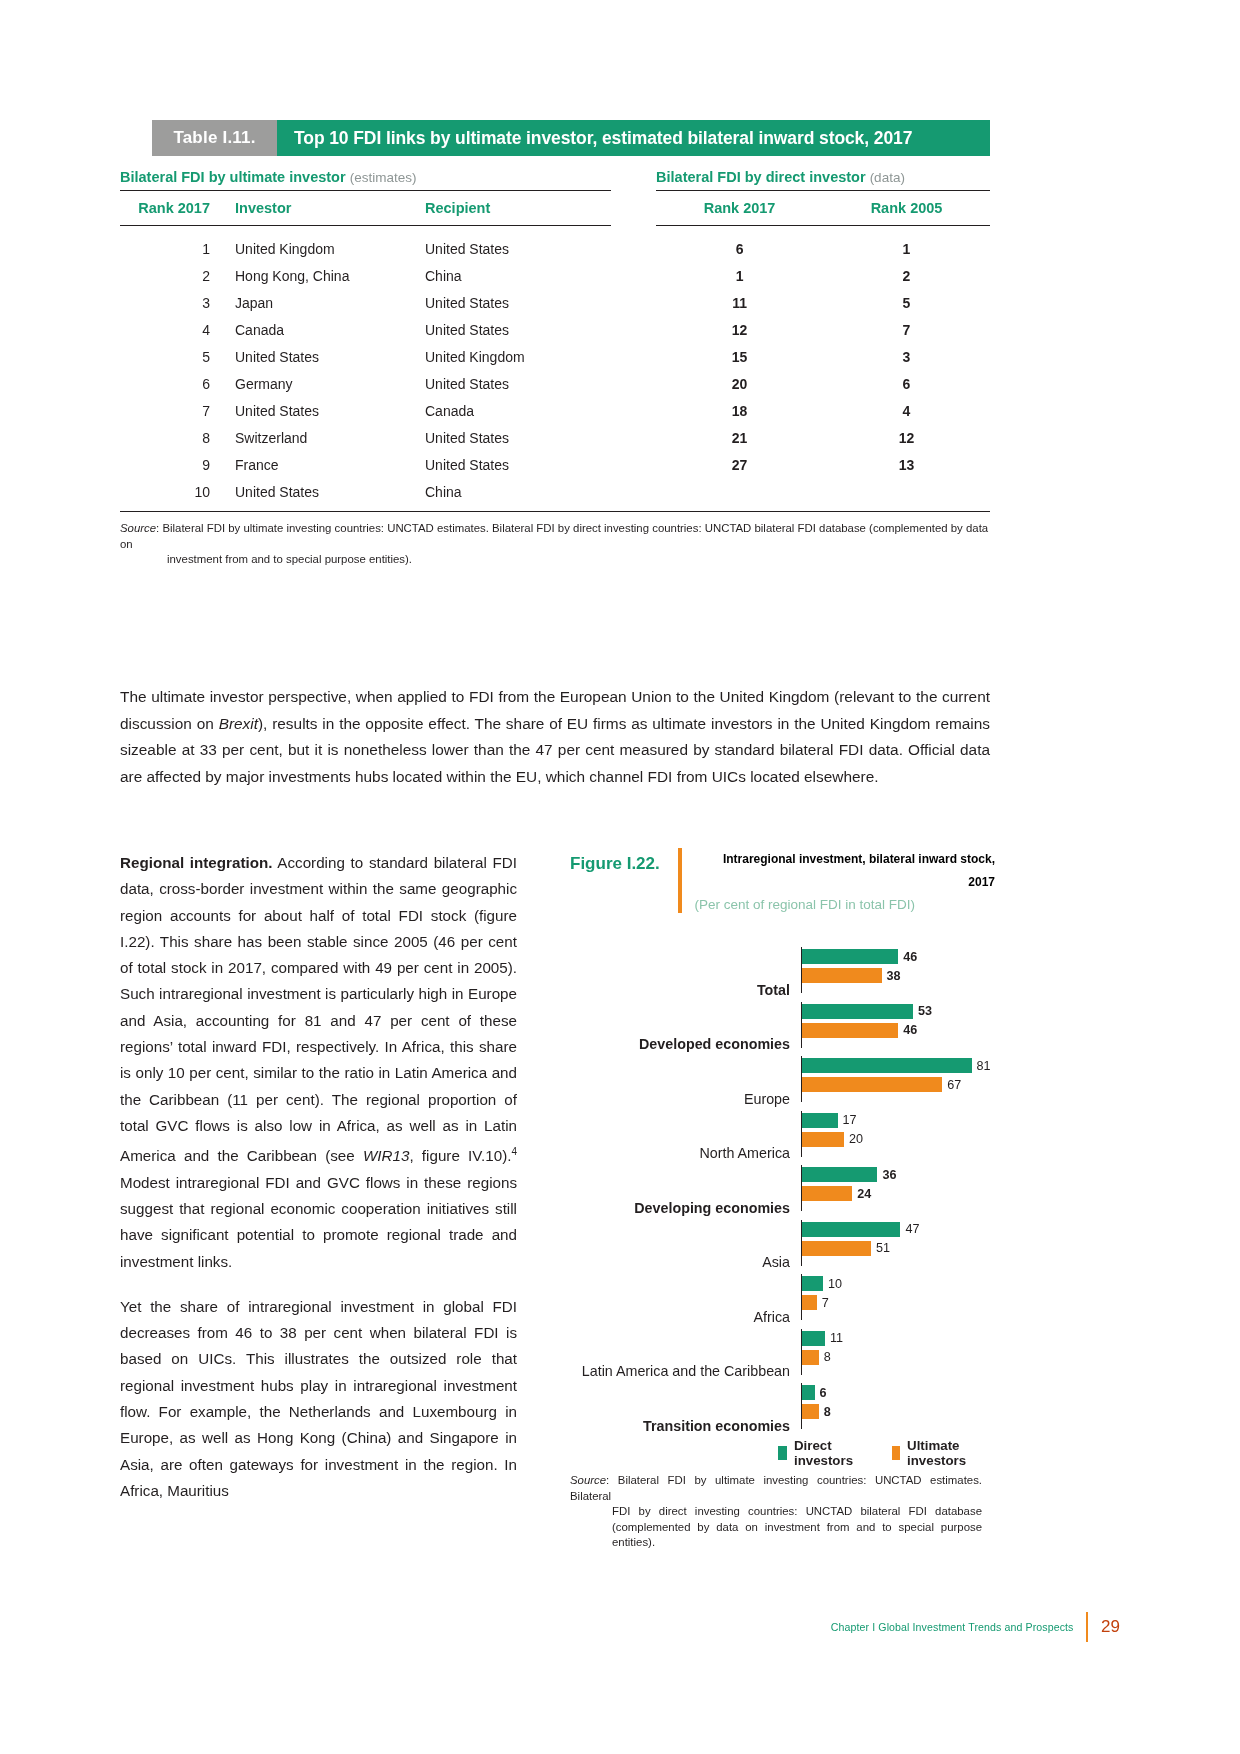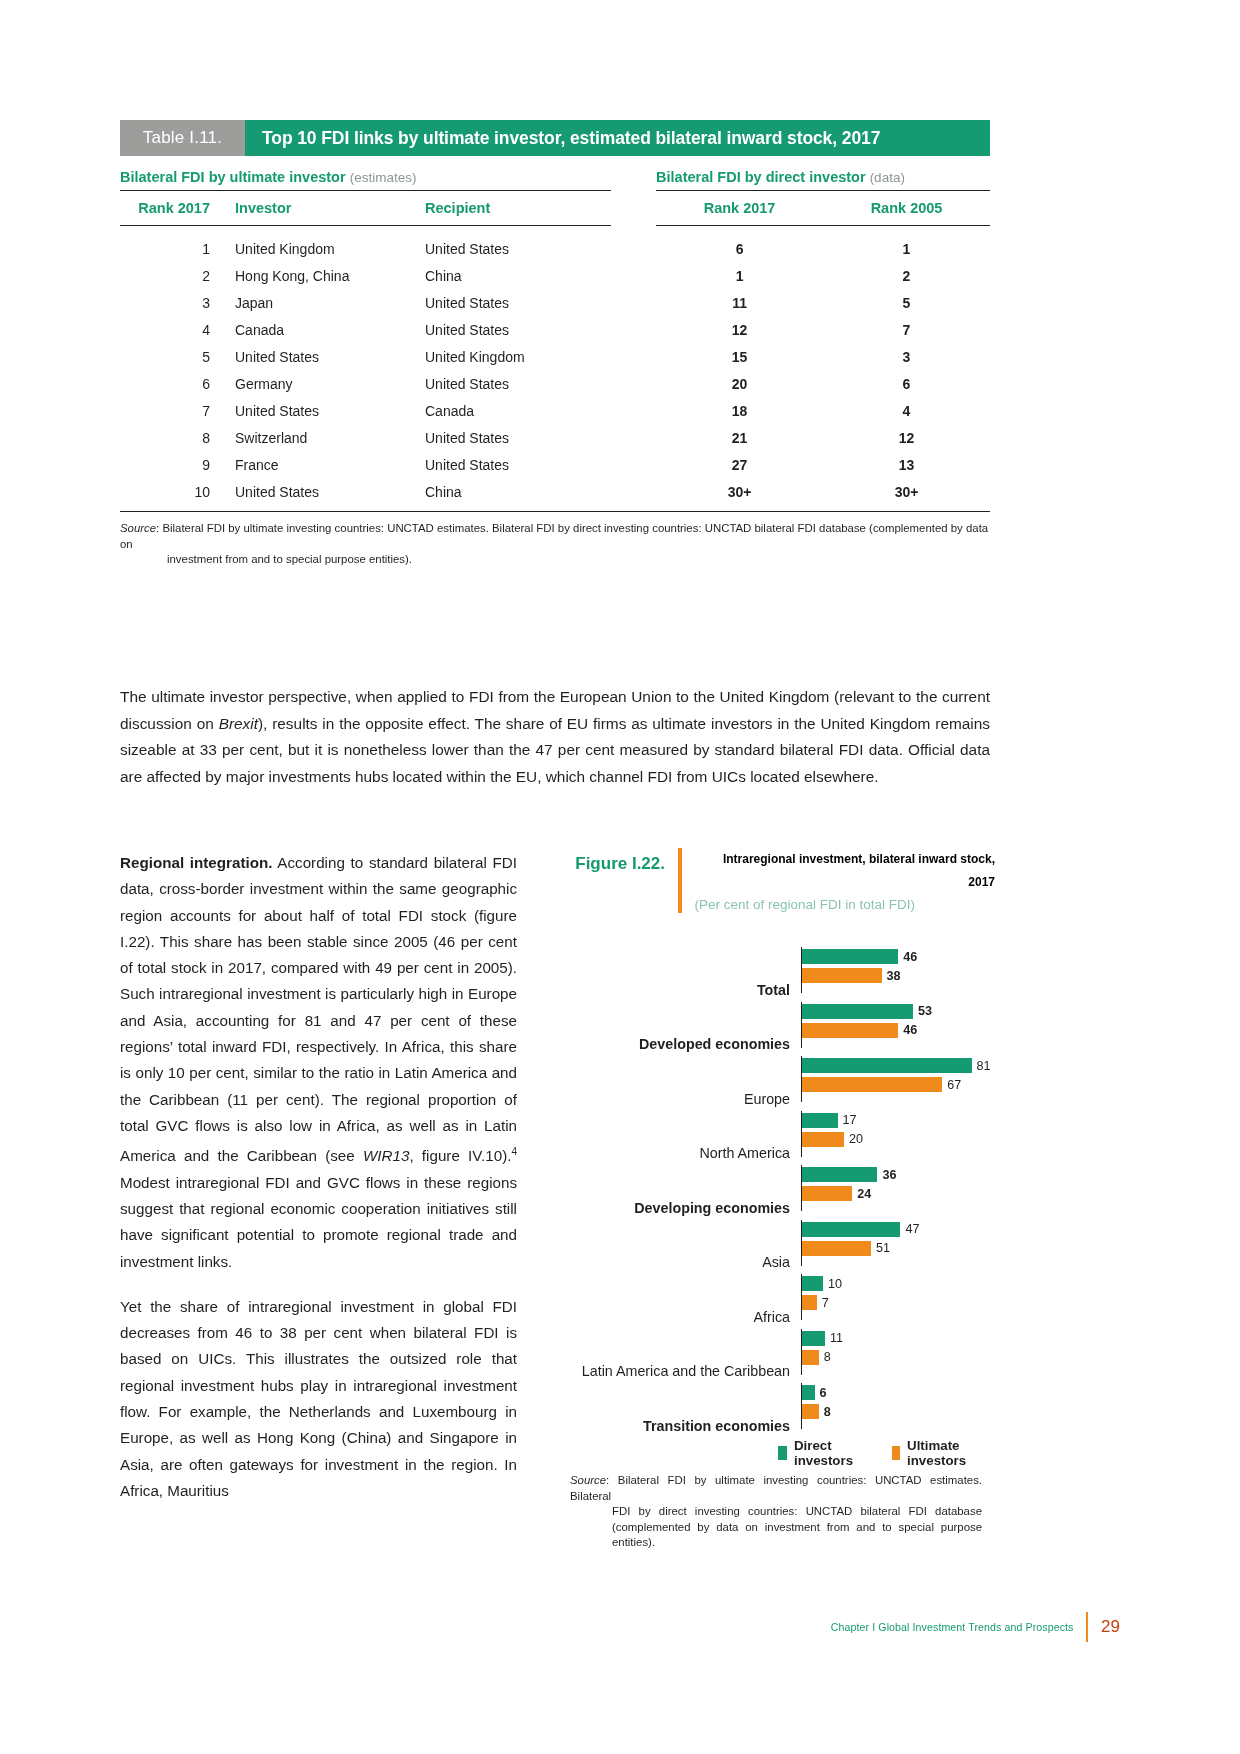--- a/index.html
+++ b/index.html
@@ -11,23 +11,24 @@
     position:relative;
     overflow:hidden;
   }
   .page{position:absolute;left:0;top:0;width:1240px;height:1754px;}
 
   
   .table-block{position:absolute;left:120px;top:120px;width:870px;}
   .tbl-header{display:flex;height:36px;}
   .tbl-tag{
     width:125px;background:#9d9d9c;color:#ffffff;
-    font-weight:normal;font-size:17px;
+    font-weight:bold;font-size:17px;
     display:flex;align-items:center;justify-content:center;
     letter-spacing:.2px;
+    margin-left:32px;
   }
   .tbl-title{
     flex:1;background:#159a71;color:#ffffff;
     font-weight:bold;font-size:17.5px;
     display:flex;align-items:center;padding-left:17px;
     letter-spacing:-.1px;
   }
   .tbl-cols{display:flex;margin-top:13px;}
   .col-left{width:500px;}
   .col-right{width:340px;margin-left:45px;}
@@ -74,21 +75,21 @@
   .col-text p{margin:0 0 19px 0;}
   .col-text b{font-weight:bold;}
   .col-text i{font-style:italic;}
   sup{font-size:10px;vertical-align:super;}
 
   
   .figure{position:absolute;left:570px;top:848px;width:425px;}
   .fig-head{display:flex;}
   .fig-tag{
     color:#159a71;font-weight:bold;font-size:17px;
-    width:95px;text-align:right;padding-top:6px;padding-right:13px;
+    width:95px;text-align:left;padding-top:6px;padding-right:13px;
     white-space:nowrap;
   }
   .fig-bar{width:3.5px;background:#f08a1d;margin-right:13px;flex:0 0 3.5px;}
   .fig-titles{flex:1;}
   .fig-title{color:#000000;font-weight:bold;font-size:12px;line-height:22.5px;text-align:right;}
   .fig-sub{color:#8bc4ab;font-size:13.5px;margin-top:3px;line-height:17px;}
 
   
   .chart{position:relative;margin-top:34px;height:500px;}
   .chart-rows{position:relative;}
@@ -259,24 +260,20 @@
                 <td class="rk green">4</td>
               </tr>
               <tr>
                 <td class="rk orange">21</td>
                 <td class="rk orange">12</td>
               </tr>
               <tr>
                 <td class="rk orange">27</td>
                 <td class="rk orange">13</td>
               </tr>
-              <tr>
-                <td class="rk orange">30+</td>
-                <td class="rk orange">30+</td>
-              </tr>
             </tbody>
         </table>
       </div>
     </div>
 
     <div class="rule-thin" style="margin-top:6px;"></div>
 
     <div class="src">
       <i>Source</i><span>: Bilateral FDI by ultimate investing countries: UNCTAD estimates. Bilateral FDI by direct investing countries: UNCTAD bilateral FDI database (complemented by data on</span>
       <span class="ind">investment from and to special purpose entities).</span>

